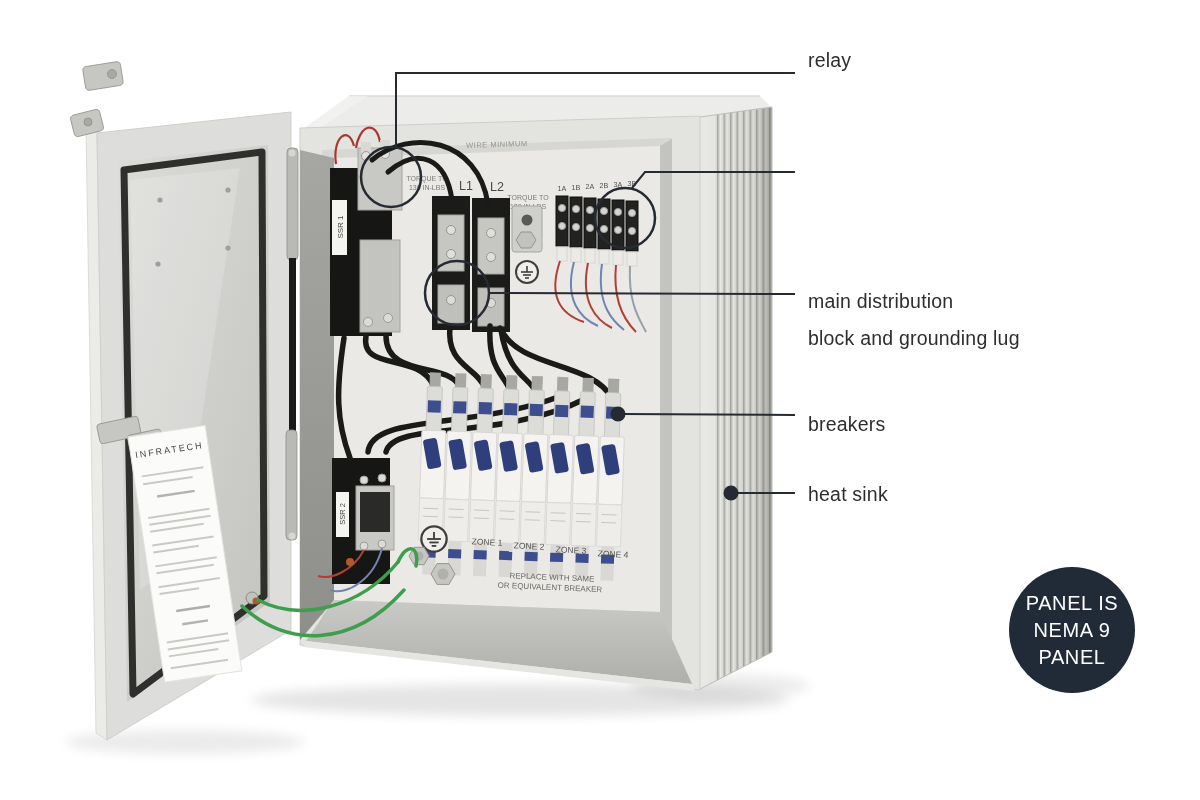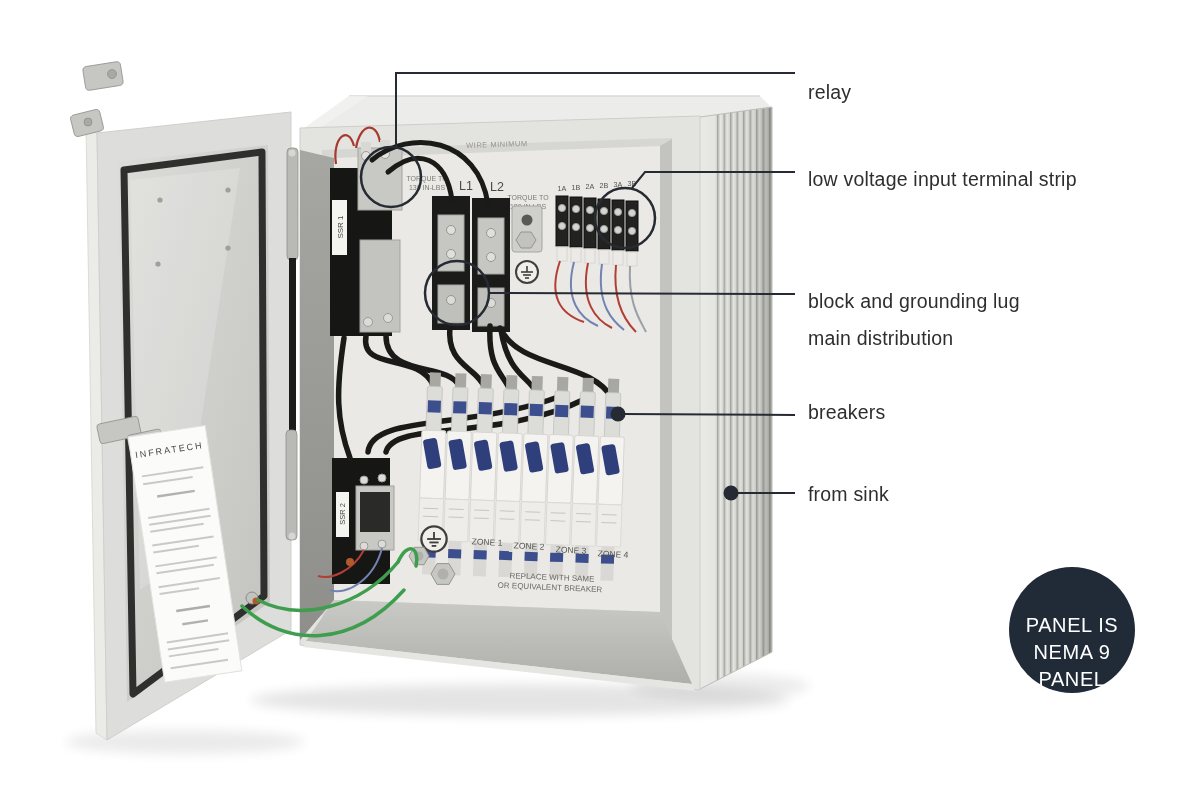--- a/index.html
+++ b/index.html
@@ -3,21 +3,21 @@
 <meta charset="utf-8">
 <style>
   html,body{margin:0;padding:0;background:#ffffff;}
   .stage{position:relative;width:1200px;height:800px;background:#ffffff;overflow:hidden;
          font-family:"Liberation Sans",sans-serif;}
   .scene{position:absolute;left:0;top:0;width:1200px;height:800px;}
   .callout-label{position:absolute;font-size:19.5px;color:#2e2e2e;letter-spacing:.2px;
                  white-space:nowrap;line-height:24px;}
   .badge{position:absolute;left:1009px;top:567px;width:126px;height:126px;border-radius:50%;
          background:#212b38;color:#ffffff;display:flex;flex-direction:column;align-items:center;
-         justify-content:flex-end;text-align:center;font-size:20px;line-height:27px;letter-spacing:.6px;}
+         justify-content:center;text-align:center;font-size:20px;line-height:27px;letter-spacing:.6px;}
   svg text{font-family:"Liberation Sans",sans-serif;}
 </style>
 </head>
 <body>
 
 <div class="stage">
 
 <svg class="scene" viewBox="0 0 1200 800" aria-hidden="true">
   <defs>
     <filter id="soft" x="-50%" y="-50%" width="200%" height="200%">
@@ -326,35 +326,34 @@
     <circle cx="625" cy="218" r="30" stroke-width="2.5"></circle>
     <line x1="795" y1="294" x2="489" y2="293" stroke-width="2"></line>
     <circle cx="457" cy="293" r="32" stroke-width="2.5"></circle>
     <line x1="795" y1="415" x2="622" y2="414" stroke-width="2"></line>
     <circle cx="618" cy="414" r="7.5" fill="#262b33" stroke="none"></circle>
     <line x1="795" y1="493" x2="736" y2="493" stroke-width="2"></line>
     <circle cx="731" cy="493" r="7.5" fill="#262b33" stroke="none"></circle>
   </g>
 </svg>
 
-<div class="callout-label" style="left:808px;top:80px;">
+<div class="callout-label" style="left:808px;top:48px;">
   <div>relay</div>
 </div>
 <div class="callout-label" style="left:808px;top:161px;line-height:36px;">
-  <div>low voltage input terminal strip</div>
 </div>
 <div class="callout-label" style="left:808px;top:283px;line-height:37px;">
+  <div>main distribution</div>
   <div>block and grounding lug</div>
-  <div>main distribution</div>
-</div>
-<div class="callout-label" style="left:808px;top:400px;">
+</div>
+<div class="callout-label" style="left:808px;top:412px;">
   <div>breakers</div>
 </div>
 <div class="callout-label" style="left:808px;top:482px;">
-  <div>from sink</div>
+  <div>heat sink</div>
 </div>
 
 <div class="badge">
   <div>PANEL IS</div>
   <div>NEMA 9</div>
   <div>PANEL</div>
 </div>
 
 </div>
 

